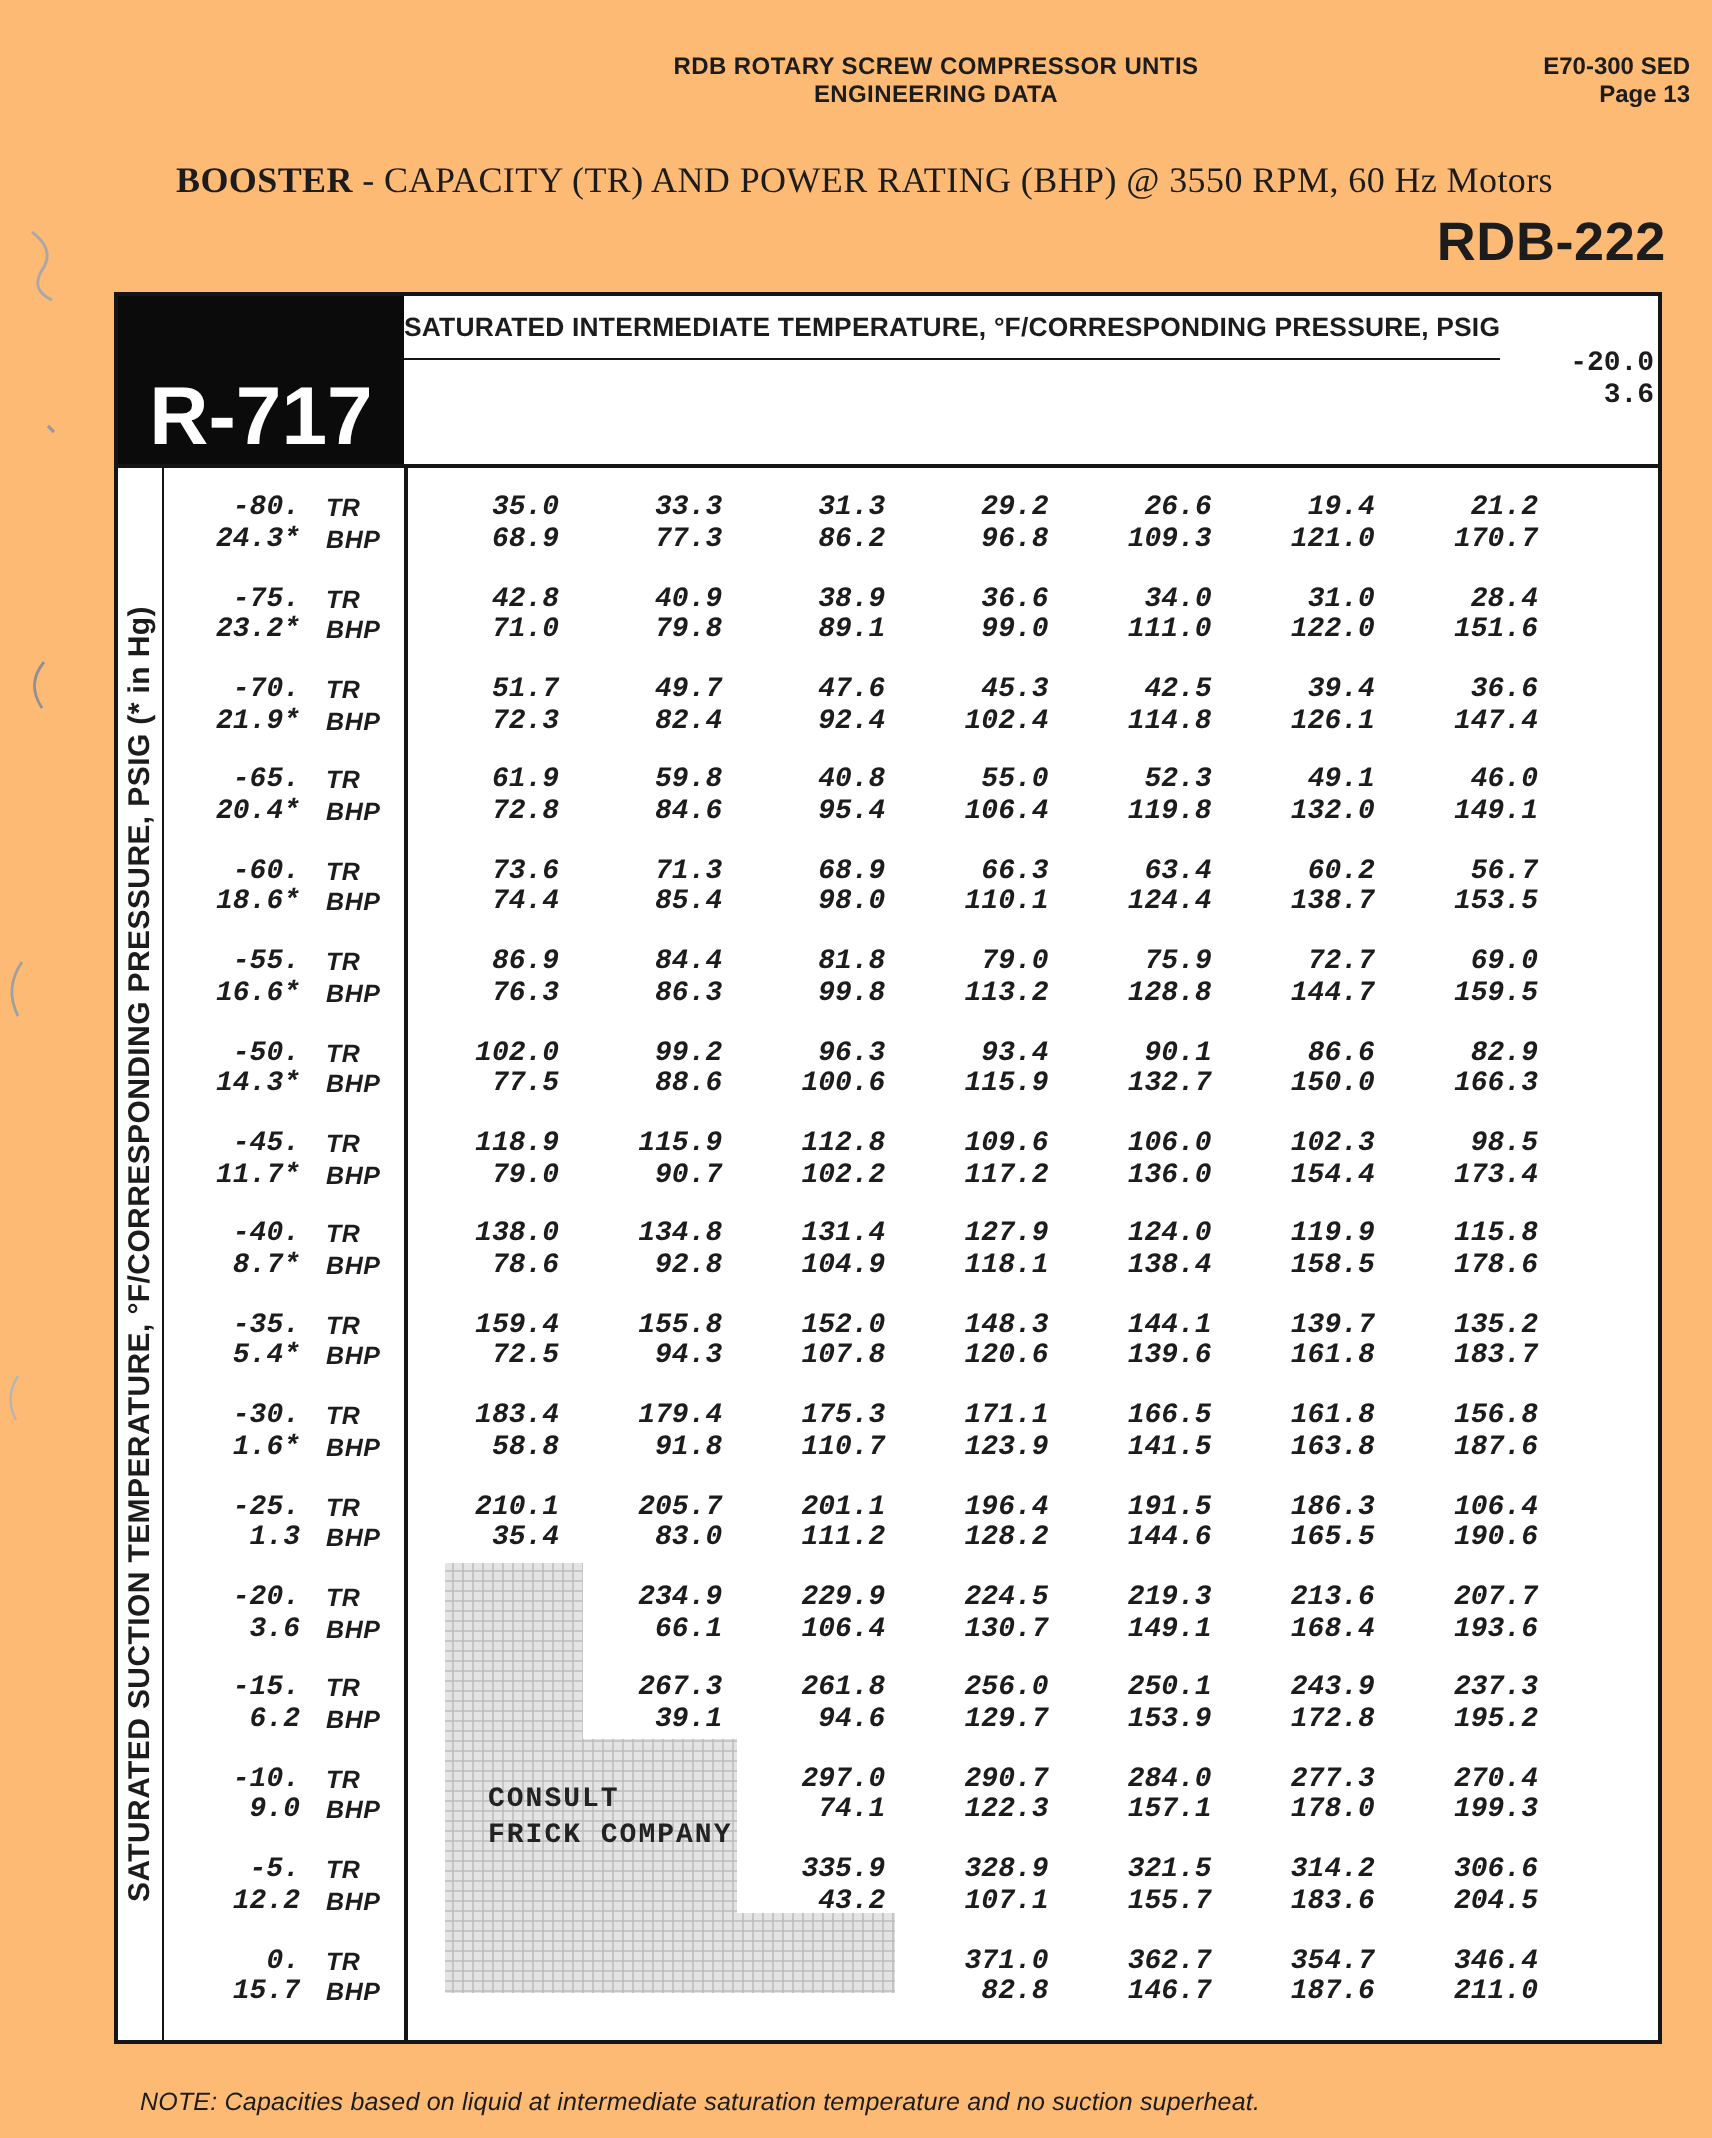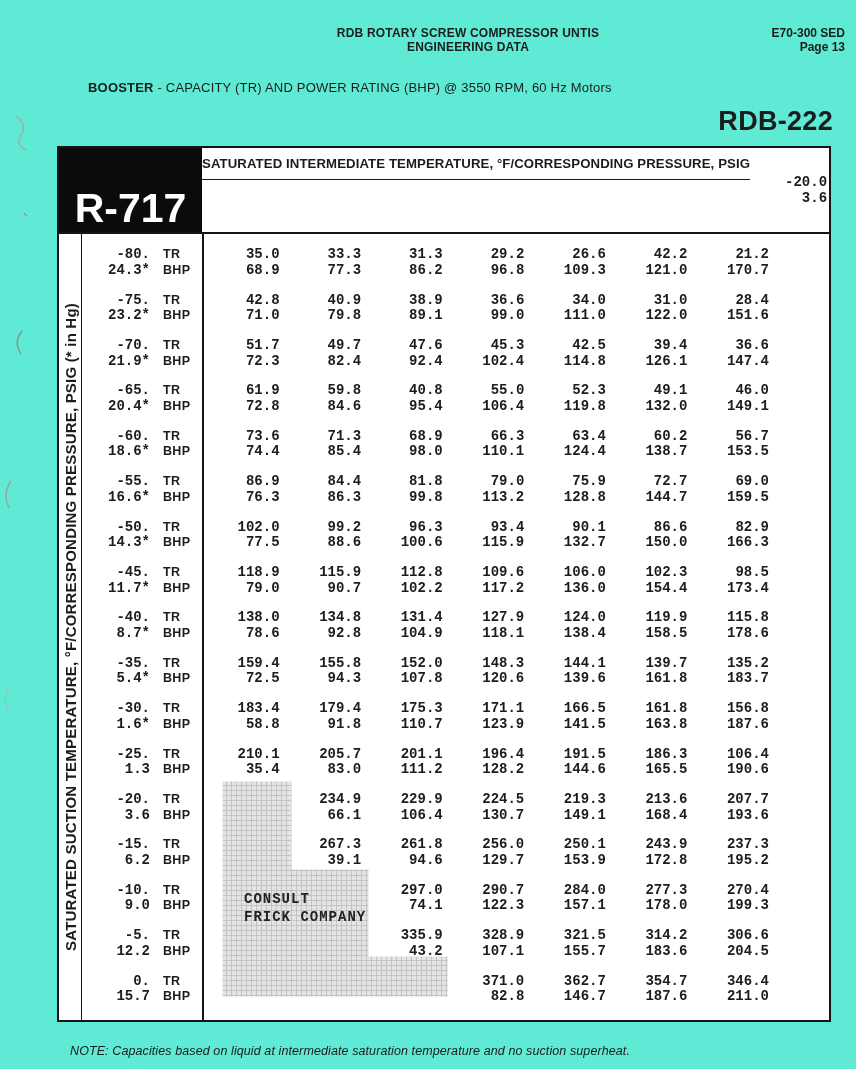--- a/index.html
+++ b/index.html
@@ -3,33 +3,33 @@
 <meta charset="utf-8">
 <style>
   html,body { margin:0; padding:0; }
   body {
     width:856px; height:1069px;
     background:#ffffff;
     font-family:"Liberation Sans", sans-serif;
     color:#1c1c1c;
     -webkit-font-smoothing:antialiased;
   }
-  .page { position:relative; width:856px; height:1069px; overflow:hidden; background:#5eead4; }
+  .page { position:relative; width:856px; height:1069px; overflow:hidden; background:#fdba74; }
 
   
   .doc-header { position:absolute; top:26px; left:0; width:100%; height:34px; }
   .hdr-center {
     position:absolute; left:318px; width:300px; text-align:center;
     font-size:12px; font-weight:700; line-height:14px; letter-spacing:0.2px;
   }
   .hdr-right {
     position:absolute; right:11px; top:0; text-align:right;
     font-size:12px; font-weight:600; line-height:14px;
   }
-  .subtitle { position:absolute; left:88px; top:80px; font-size:13px; letter-spacing:0.2px; }
+  .subtitle { position:absolute; left:88px; top:80px; font-size:18px; letter-spacing:0.2px;font-family:Liberation Serif, serif; }
   .subtitle b { font-weight:700; }
   .model {
     position:absolute; right:23px; top:106px;
     font-size:27px; font-weight:700; letter-spacing:0.3px;
   }
 
   
   .table {
     position:absolute; left:57px; top:146px; width:774px; height:876px;
     border:2.5px solid #151515; box-sizing:border-box;
@@ -59,21 +59,21 @@
 
   .tbody { position:relative; z-index:1; flex:1; display:flex; }
   .side-strip { width:22px; flex-shrink:0; border-right:1.5px solid #151515; position:relative; }
   .side-label {
     position:absolute; top:50%; left:50%;
     transform:translate(-50%,-50%) rotate(-90deg);
     white-space:nowrap; font-size:15px; font-weight:700; letter-spacing:0.2px;
   }
   .tbody-main { flex:1; position:relative; }
   .label-divider { position:absolute; left:120px; top:0; bottom:0; width:1.5px; background:#151515; }
-  .rows { position:absolute; inset:0; display:flex; flex-direction:column; padding:6px 0 8px 0; }
+  .rows { position:absolute; inset:0; display:flex; flex-direction:column; padding:6px 0 8px 0;font-style:italic; }
   .row-pair {
     flex:1; display:grid;
     grid-template-columns:68px 52px repeat(7,1fr) 56px;
     grid-template-rows:1fr 1fr;
   }
   .l1 { align-self:end; }
   .l2 { align-self:start; }
   .num, .tlabel {
     font-family:"Liberation Mono", monospace; font-weight:700;
     font-size:14px; line-height:15.5px; text-align:right;
@@ -180,21 +180,21 @@
         <div class="label-divider"></div>
         <div class="rows">
             <div class="row-pair">
               <div class="tlabel l1">-80.</div>
               <div class="unit l1">TR</div>
               <div class="num l1">35.0</div>
               <div class="num l1">33.3</div>
               <div class="num l1">31.3</div>
               <div class="num l1">29.2</div>
               <div class="num l1">26.6</div>
-              <div class="num l1">42.2</div>
+              <div class="num l1">19.4</div>
               <div class="num l1">21.2</div>
               <div class="l1"></div>
               <div class="tlabel l2">24.3*</div>
               <div class="unit l2">BHP</div>
               <div class="num l2">68.9</div>
               <div class="num l2">77.3</div>
               <div class="num l2">86.2</div>
               <div class="num l2">96.8</div>
               <div class="num l2">109.3</div>
               <div class="num l2">121.0</div>

